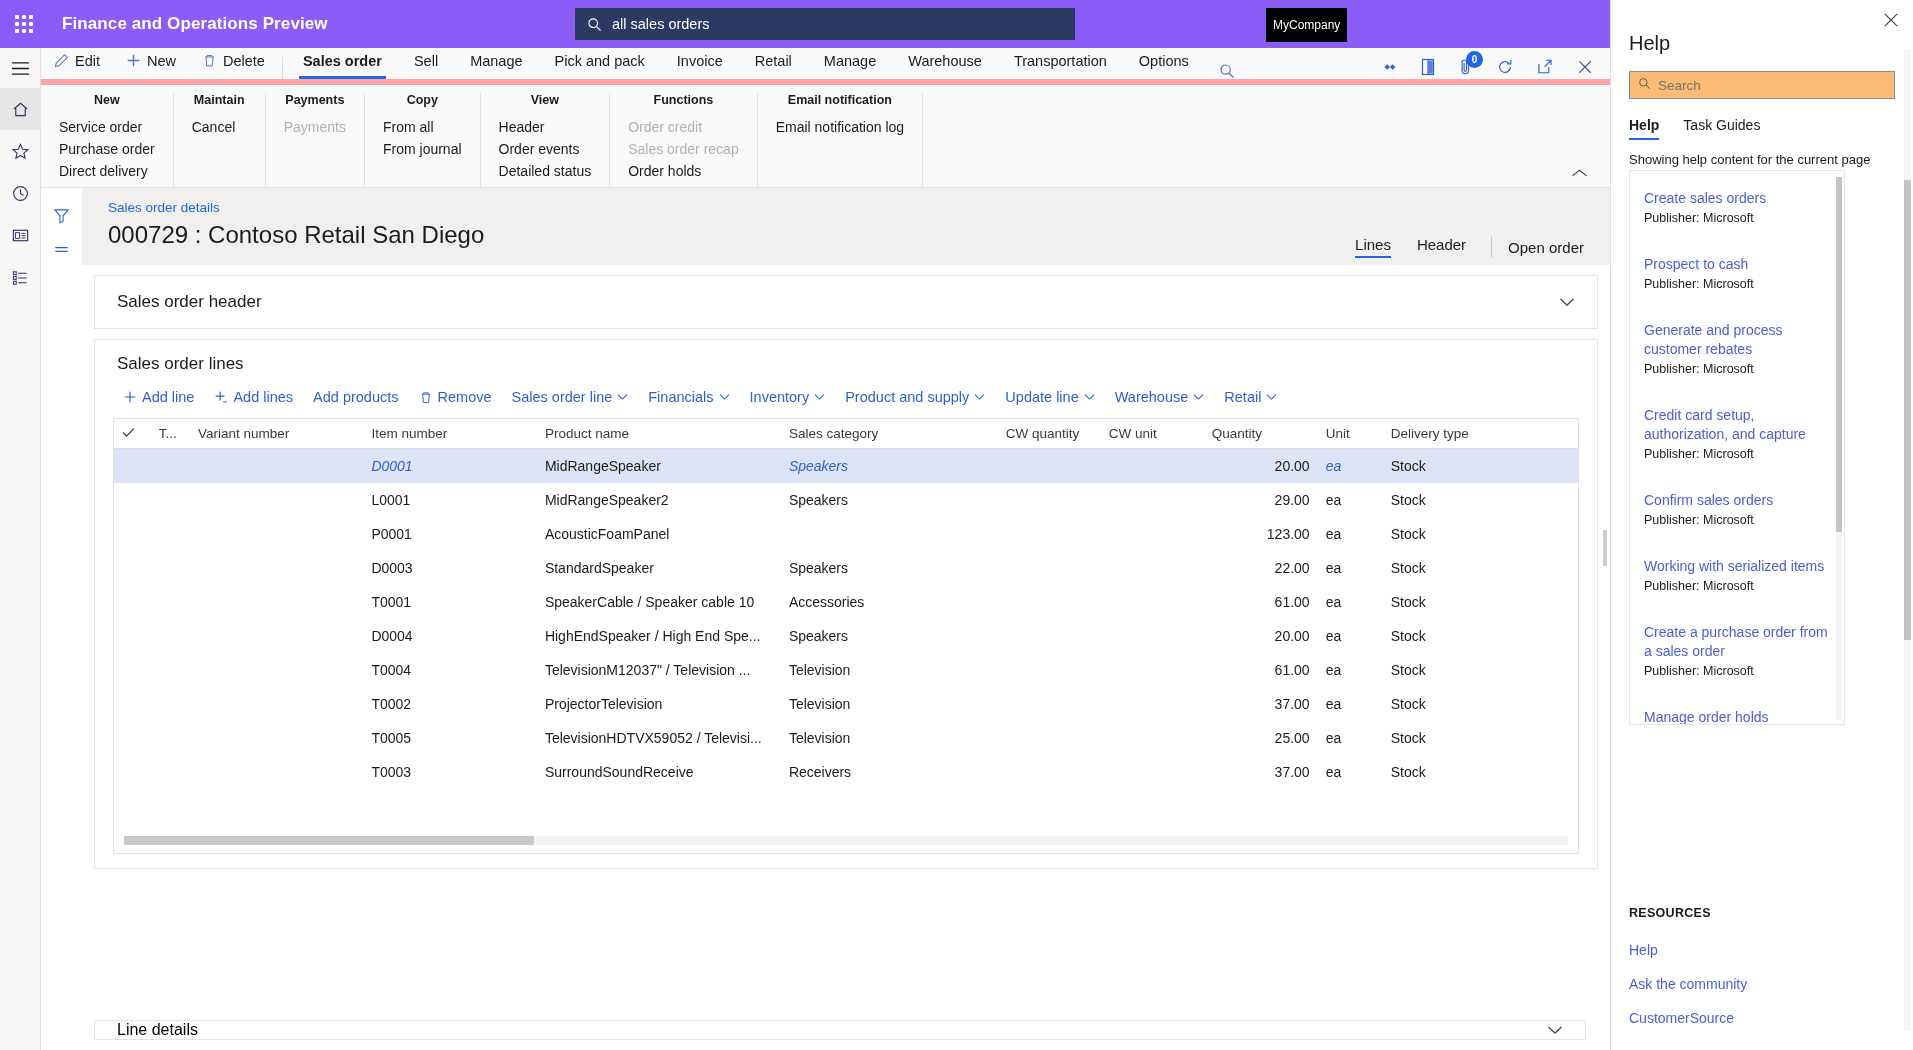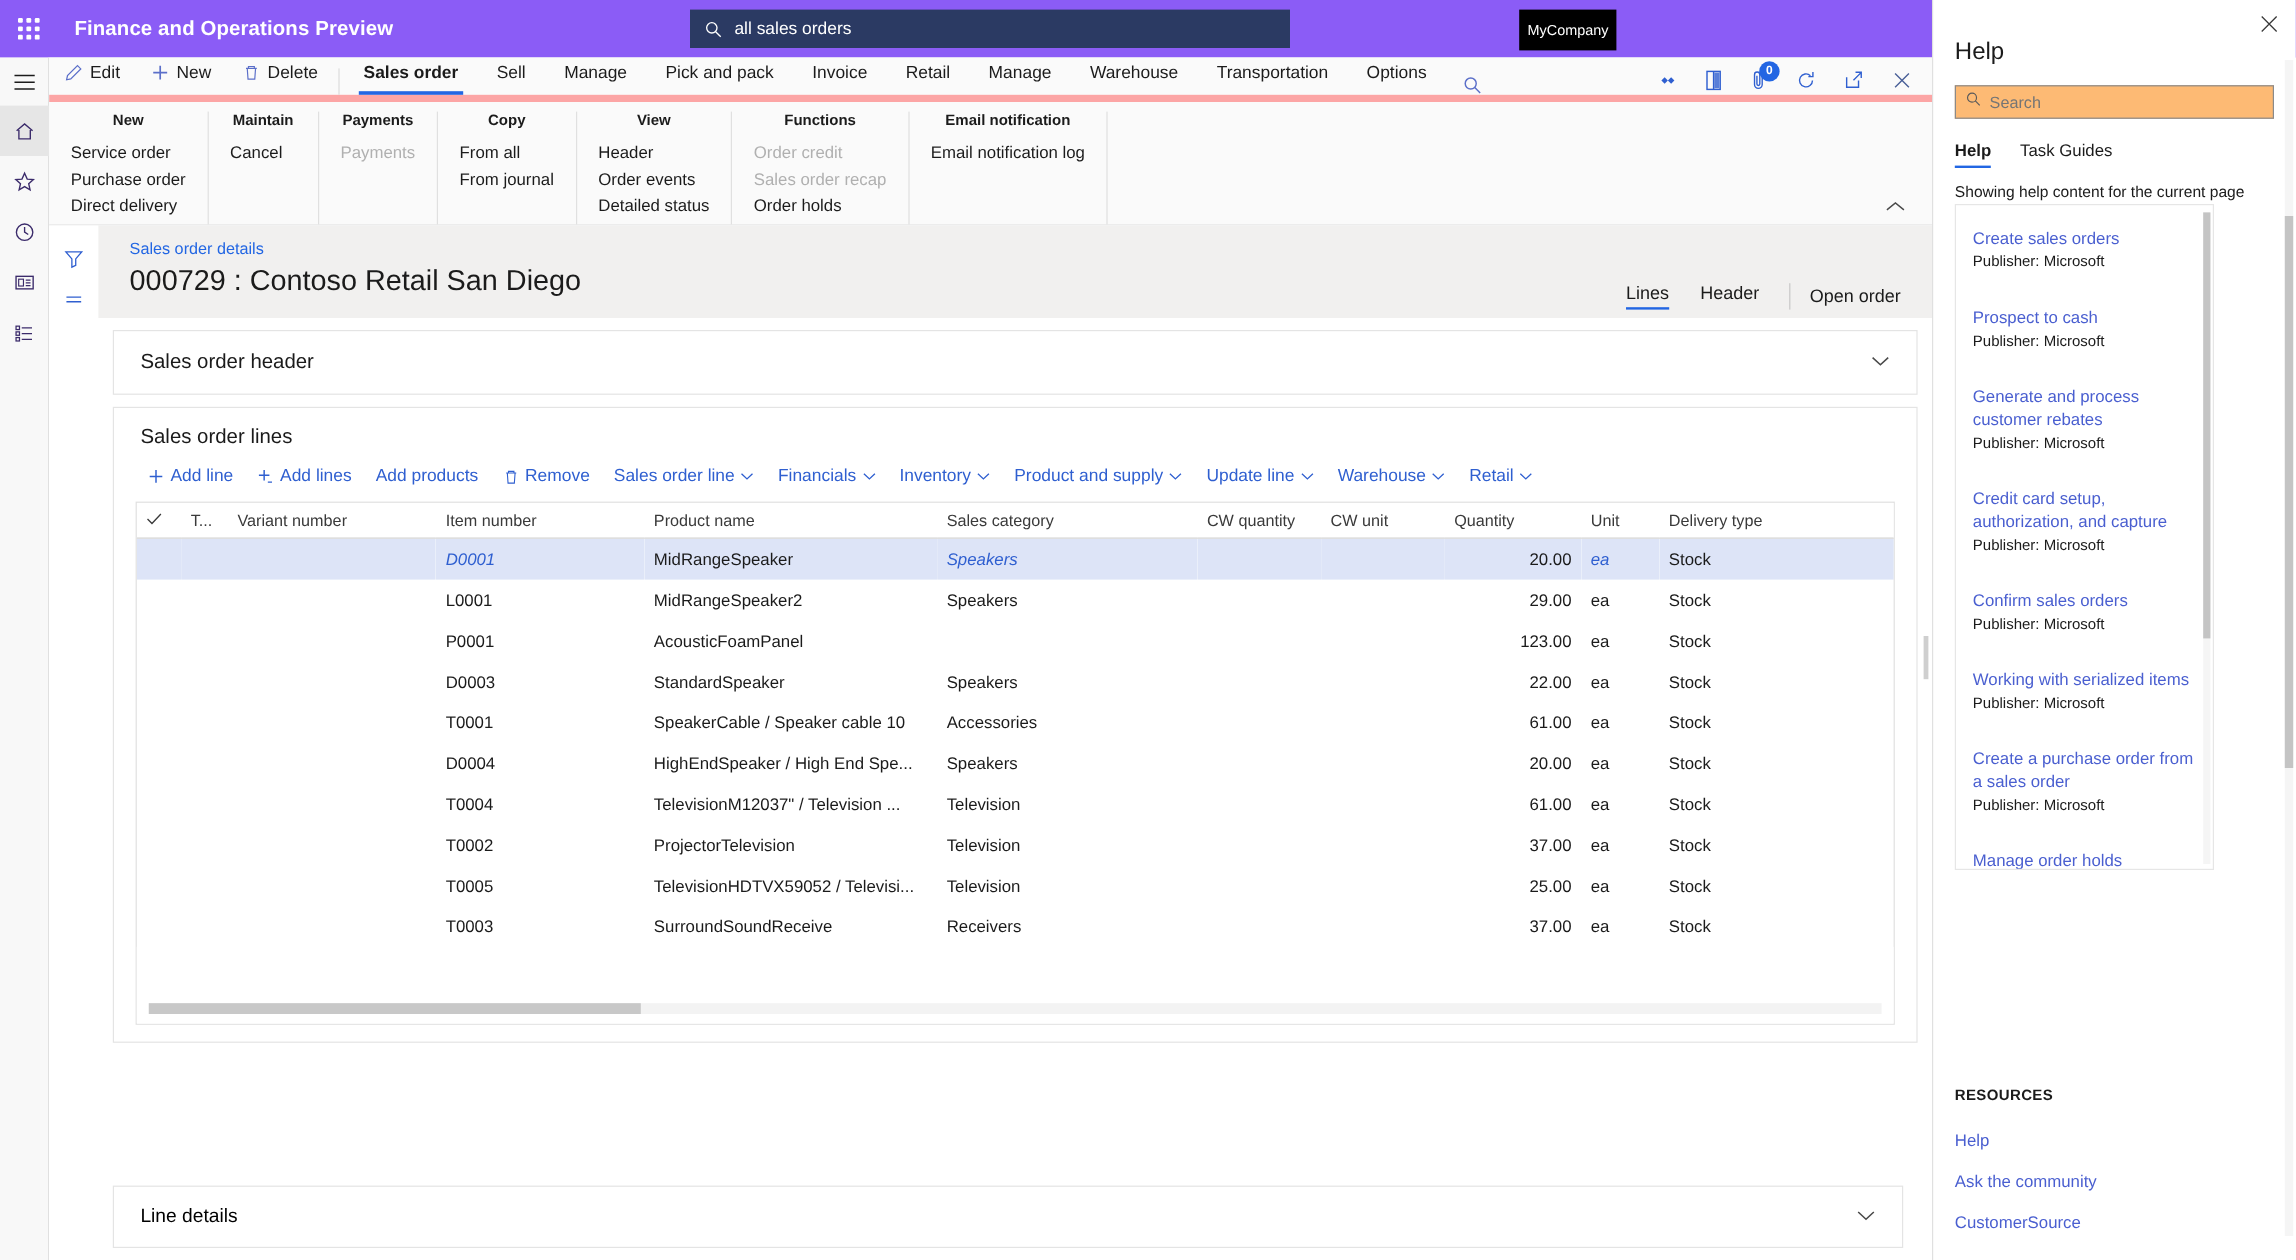--- a/index.html
+++ b/index.html
@@ -192,21 +192,21 @@
     position: absolute; left: 10px; right: 10px; bottom: 8px; height: 9px; background: #f3f3f3;
   }
   .hscroll-thumb {
     position: absolute; left: 10px; bottom: 8px; width: 410px; height: 9px; background: #c8c8c8;
   }
 
   .line-details {
     position: absolute; left: 12px; right: 24px; bottom: 10px;
     background:#ffffff; border: 1px solid #e4e4e4;
     display: flex; align-items: center; justify-content: space-between;
-    padding: 16px 22px; cursor: pointer;
+    padding: 0 22px; cursor: pointer;
   }
 
   
   .helppane {
     position: absolute; top: 0; right: 0; width: 303px; height: 1050px;
     background: #ffffff; border-left: 1px solid #e0e0e0;
   }
   .help-close { position: absolute; right: 14px; top: 12px; cursor: pointer; }
   .help-title { font-size: 20px; color:#1b1b1b; padding: 32px 0 0 18px; }
   .help-search {

